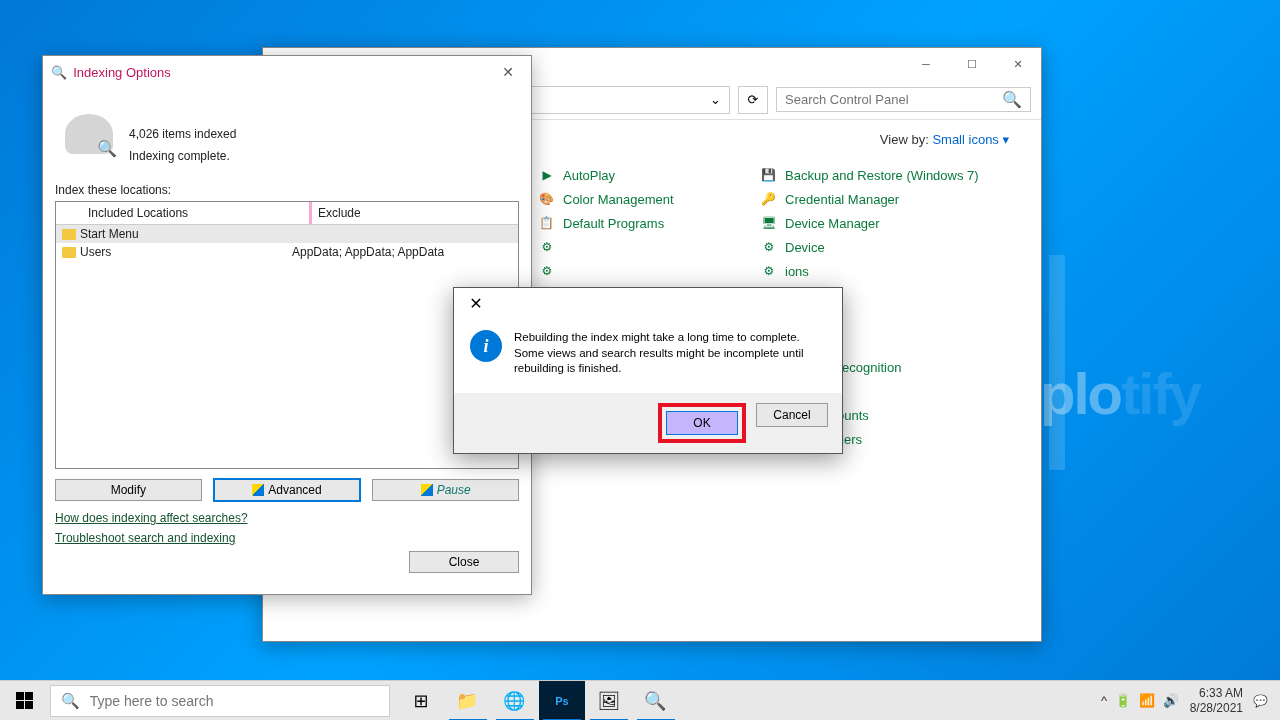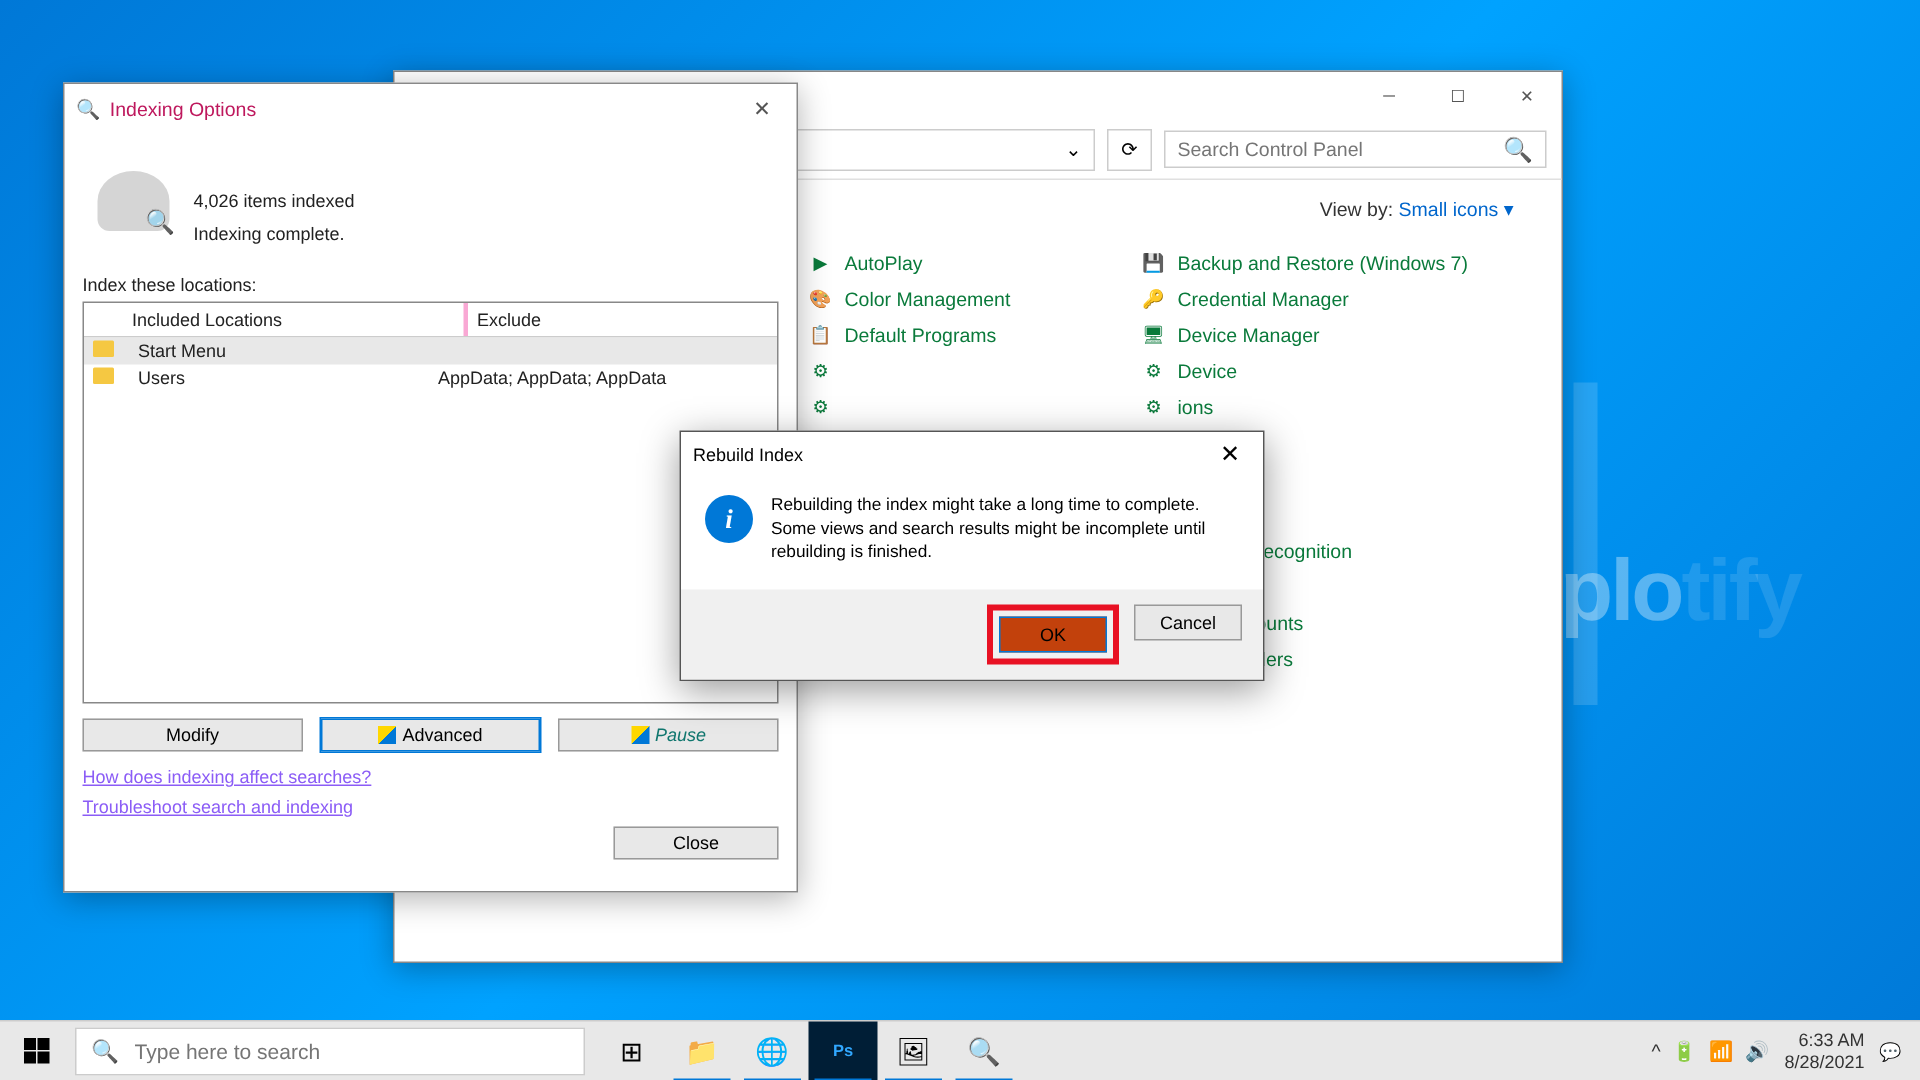--- a/index.html
+++ b/index.html
@@ -51,44 +51,44 @@
 .io-status .drive-ico { width: 48px; height: 40px; background: #d5d5d5; border-radius: 50% 50% 8px 8px; position: relative; }
 .io-status .drive-ico::after { content: '🔍'; position: absolute; right: -4px; bottom: -4px; font-size: 16px; }
 .io-status .stats { line-height: 1.8; margin-top: 24px; }
 .io-label { margin-bottom: 4px; }
 .io-table { border: 1px solid #888; height: 268px; background: #fff; }
 .io-thead { display: flex; border-bottom: 1px solid #ccc; font-size: 12px; }
 .io-thead .th { padding: 4px 6px; }
 .io-thead .th1 { width: 230px; border-right: 3px solid #f9a8d4; margin-left: 26px; }
 .io-row { display: flex; font-size: 12px; }
 .io-row.sel { background: #e8e8e8; }
-.io-row .td { padding: 2px 6px; display: flex; align-items: flex-start; gap: 16px; }
+.io-row .td { padding: 2px 6px; display: flex; align-items: center; gap: 4px; }
 .io-row .td1 { width: 230px; }
 .folder-ico { width: 14px; height: 11px; background: #f5c842; display: inline-block; border-radius: 1px; }
 .io-buttons { display: flex; gap: 12px; margin-top: 10px; }
 .io-btn { flex: 1; height: 22px; border: 1px solid #999; background: #e8e8e8; font-size: 12px; cursor: pointer; display: flex; align-items: center; justify-content: center; gap: 4px; }
 .io-btn.adv { border: 1px solid #0078d7; outline: 1px solid #0078d7; }
 .io-btn.disabled { color: #0f766e; font-style: italic; }
 .shield { width: 12px; height: 12px; background: linear-gradient(135deg, #ffd700 50%, #0078d7 50%); display: inline-block; }
 .io-links { margin-top: 10px; }
-.io-links a { color: #8b5cf6; font-size: 12px; text-decoration: underline; display: block; margin-bottom: 6px; }
+.io-links a { color: #14532d; font-size: 12px; text-decoration: underline; display: block; margin-bottom: 6px; }
 .io-close { display: flex; justify-content: flex-end; margin-top: 6px; }
 .io-close button { width: 110px; height: 22px; border: 1px solid #999; background: #e8e8e8; font-size: 12px; cursor: pointer; }
 
 
 .rb-dialog { position: absolute; left: 453px; top: 287px; width: 390px; background: #fff; border: 1px solid #555; box-shadow: 0 6px 24px rgba(0,0,0,0.4); }
 .rb-titlebar { height: 30px; display: flex; align-items: center; padding: 0 8px; font-size: 12px; }
 .rb-titlebar .rtitle { flex: 1; }
 .rb-titlebar .rclose { width: 28px; height: 24px; display: flex; align-items: center; justify-content: center; font-size: 16px; cursor: pointer; }
 .rb-body { padding: 12px 16px 16px; display: flex; gap: 12px; font-size: 11.5px; line-height: 1.35; }
 .rb-info-ico { width: 32px; height: 32px; border-radius: 50%; background: #0078d7; color: #fff; display: flex; align-items: center; justify-content: center; font-size: 18px; font-weight: bold; flex-shrink: 0; font-family: Georgia, serif; font-style: italic; }
 .rb-footer { background: #f0f0f0; padding: 10px 14px; display: flex; justify-content: flex-end; gap: 10px; }
 .rb-footer button { width: 72px; height: 24px; border: 1px solid #999; background: #e8e8e8; font-size: 12px; cursor: pointer; }
 .rb-highlight { border: 4px solid #e81123; padding: 4px; display: inline-flex; }
-.rb-footer .rb-ok { border: 1px solid #0078d7; background: #c2410c; }
+.rb-footer .rb-ok { border: 1px solid #0078d7; background: #c4b5fd; }
 </style>
 </head>
 <body>
 
 <div class="accent-bars"></div>
 <div class="watermark">
   <span>uplo</span><span class="faded">tify</span>
 </div>
 
 <div class="cp-window">
@@ -267,21 +267,20 @@
       <a href="#">Troubleshoot search and indexing</a>
     </div>
     <div class="io-close">
       <button>Close</button>
     </div>
   </div>
 </div>
 
 <div class="rb-dialog">
   <div class="rb-titlebar">
-    <span class="rtitle">Rebuild Index</span>
     <div class="rclose">✕</div>
   </div>
   <div class="rb-body">
     <div class="rb-info-ico">i</div>
     <div>Rebuilding the index might take a long time to complete. Some views and search results might be incomplete until rebuilding is finished.</div>
   </div>
   <div class="rb-footer">
     <span class="rb-highlight">
       <button class="rb-ok">OK</button>
     </span>

